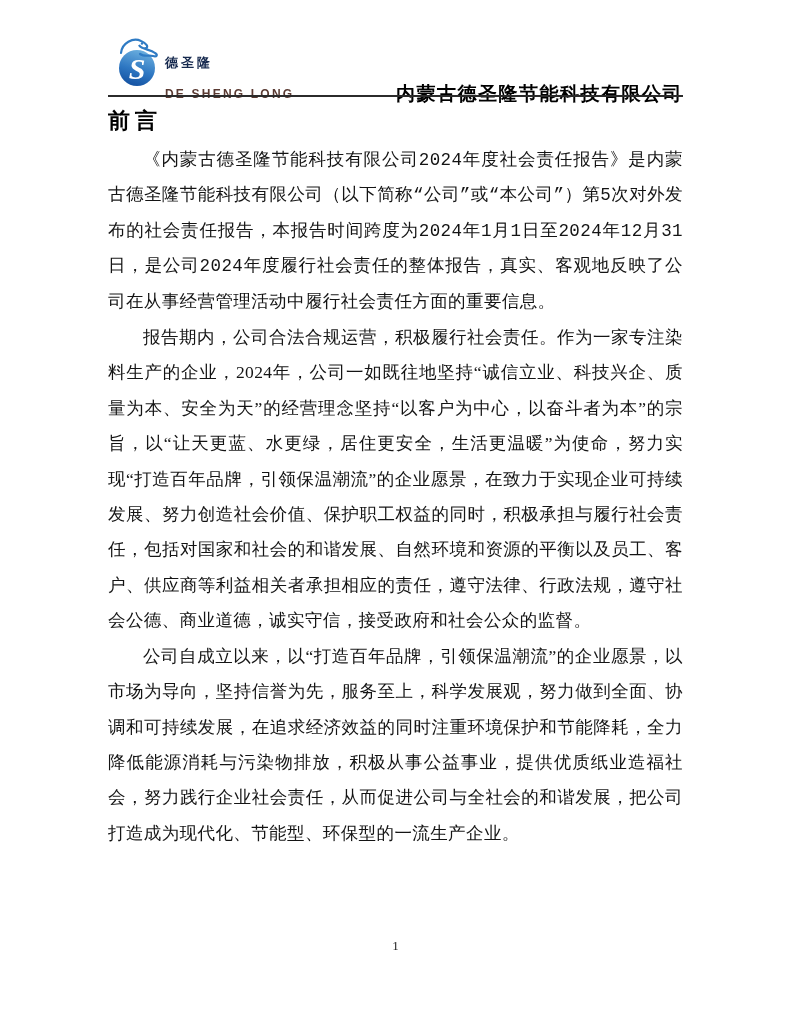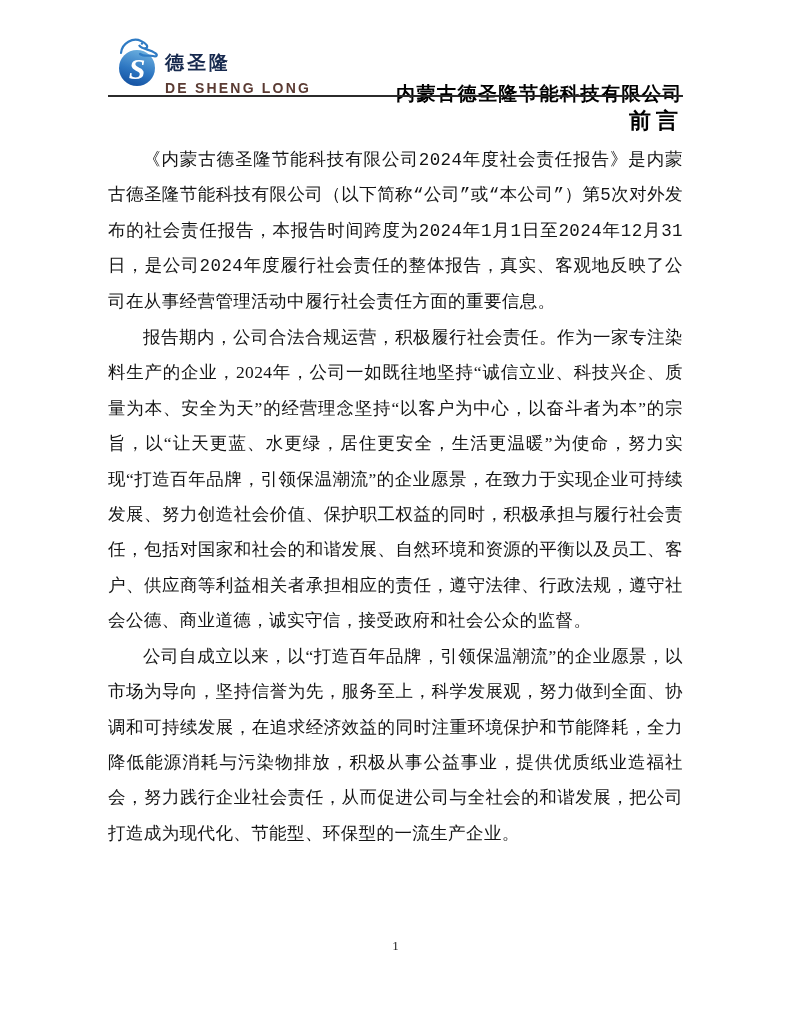--- a/index.html
+++ b/index.html
@@ -19,33 +19,33 @@
     position: absolute;
     left: 113px;
     top: 35px;
     display: flex;
     align-items: flex-start;
   }
   .logo-mark { width: 50px; height: 56px; display: block; }
   .logo-textblock { margin-left: 2px; margin-top: 18px; }
   .logo-cn {
     font-family: "Liberation Sans", "DejaVu Sans", sans-serif;
-    font-size: 19px;
+    font-size: 13px;
     font-weight: bold;
     color: #16294e;
     letter-spacing: 3px;
     line-height: 20px;
   }
   .logo-en {
     font-family: "Liberation Sans", "DejaVu Sans", sans-serif;
-    font-size: 14px;
+    font-size: 12px;
     font-weight: bold;
     color: #5a3a32;
     letter-spacing: 2.2px;
-    margin-top: 7px;
+    margin-top: 14px;
   }
   .company-name {
     position: absolute;
     right: 108px;
     top: 63px;
     font-size: 19px;
     font-weight: bold;
     letter-spacing: 1.5px;
     color: #000000;
     white-space: nowrap;
@@ -62,21 +62,21 @@
 
   
   main {
     position: absolute;
     left: 108px;
     right: 108px;
     top: 106px;
   }
   .doc-title {
     margin: 0;
-    text-align: right;
+    text-align: left;
     font-size: 22px;
     font-weight: bold;
     letter-spacing: 5px;
     line-height: 30px;
     color: #000000;
   }
   .doc-paragraph {
     margin: 0;
     font-size: 17.5px;
     line-height: 35.4px;

